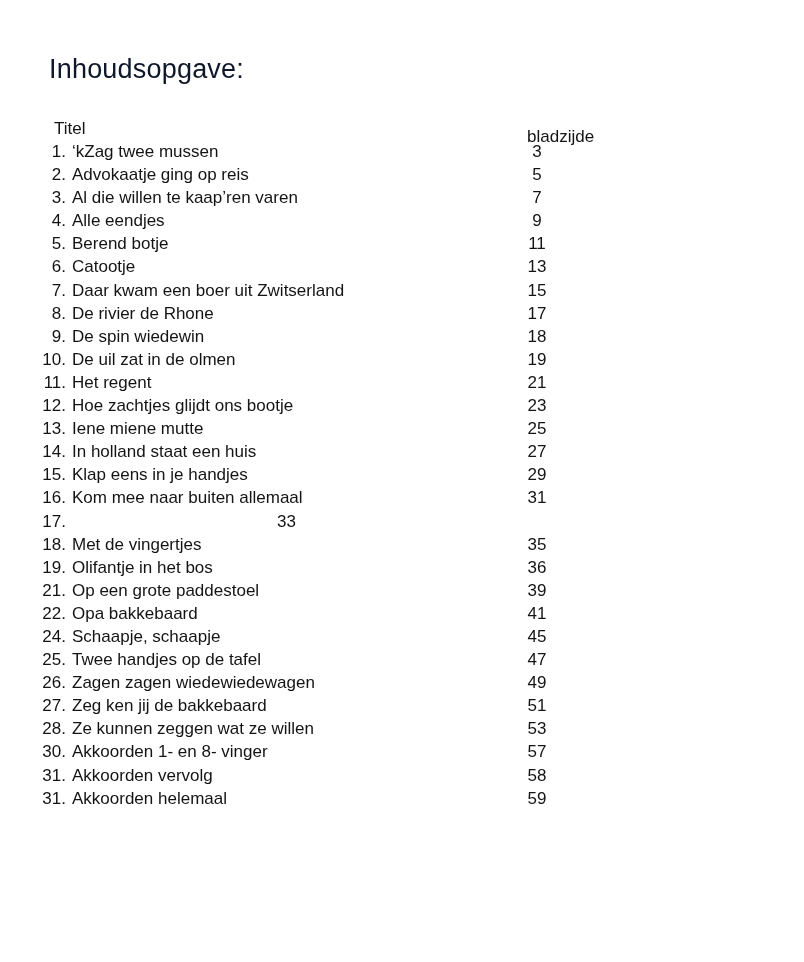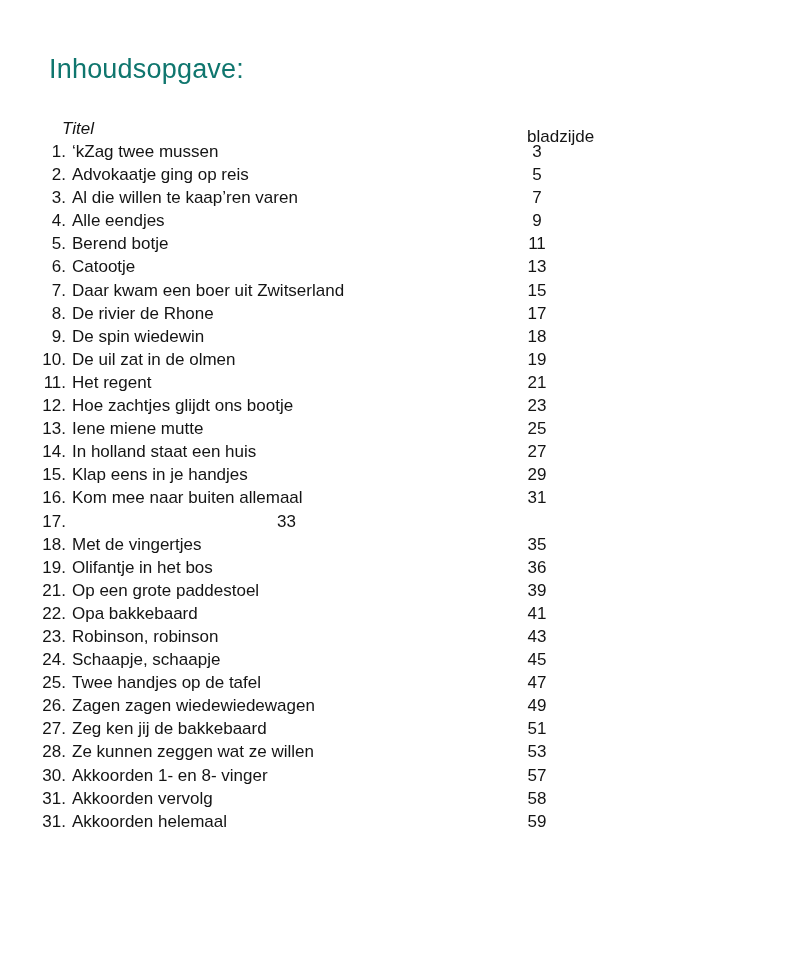--- a/index.html
+++ b/index.html
@@ -16,37 +16,36 @@
     overflow: hidden;
   }
   .doc-title {
     position: absolute;
     left: 49px;
     top: 54px;
     margin: 0;
     font-size: 27px;
     font-weight: 400;
     letter-spacing: 0.2px;
-    color: #0f766e;
+    color: #0f172a;
   }
   .toc {
     position: absolute;
     left: 30px;
     top: 117px;
     width: 537px;
     font-size: 17px;
   }
   .toc-header {
     position: relative;
     height: 23px;
     line-height: 23px;
   }
   .toc-header .col-title {
-    margin-left: 32px;
-    font-style: italic;
+    margin-left: 24px;
   }
   .toc-header .col-page {
     position: absolute;
     left: 497px;
     top: 8px;
     white-space: nowrap;
   }
   .toc-rows {
     margin: 0;
     padding: 0;
@@ -200,25 +199,20 @@
     <span class="title">Op een grote paddestoel</span>
     <span class="page">39</span>
   </div>
 
   <div class="toc-row">
     <span class="num">22.</span>
     <span class="title">Opa bakkebaard</span>
     <span class="page">41</span>
   </div>
 
-  <div class="toc-row">
-    <span class="num">23.</span>
-    <span class="title">Robinson, robinson</span>
-    <span class="page">43</span>
-  </div>
 
   <div class="toc-row">
     <span class="num">24.</span>
     <span class="title">Schaapje, schaapje</span>
     <span class="page">45</span>
   </div>
 
   <div class="toc-row">
     <span class="num">25.</span>
     <span class="title">Twee handjes op de tafel</span>

